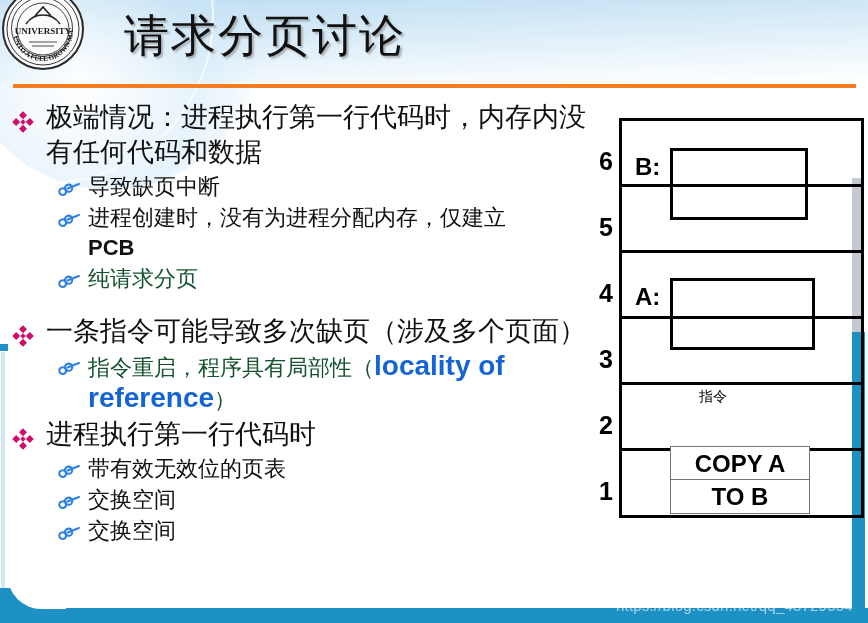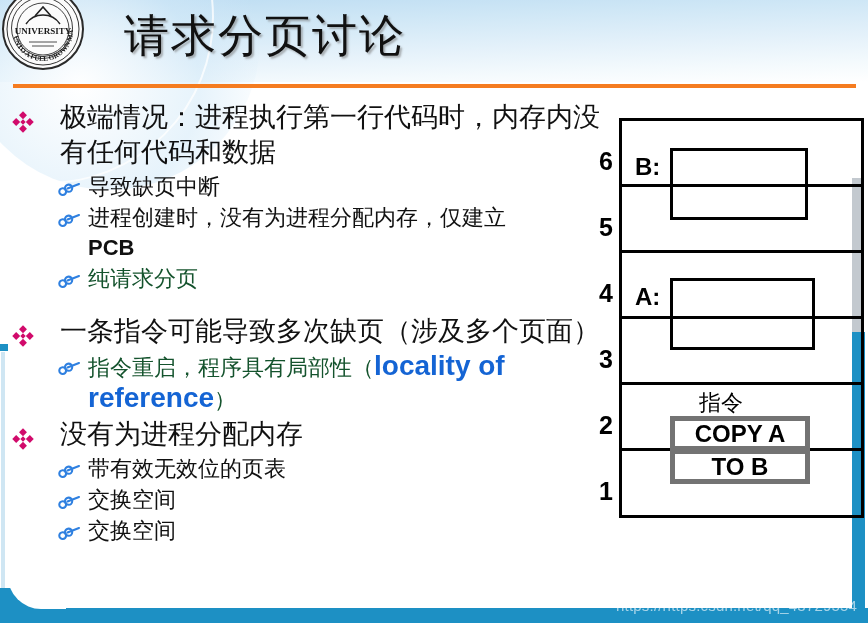--- a/index.html
+++ b/index.html
@@ -158,21 +158,21 @@
 
   
   .content {
     position: absolute;
     left: 0; top: 100px;
     width: 600px;
   }
 
   .bullet-l1 {
     position: relative;
-    padding-left: 60px;
+    padding-left: 46px;
     margin: 0 0 2px 0;
     font-size: 27px;
     line-height: 35px;
     color: #111111;
     font-family: "Liberation Serif", "DejaVu Serif", serif;
   }
   .bullet-l1 .marker {
     position: absolute;
     left: 12px; top: 7px;
     width: 22px; height: 22px;
@@ -251,37 +251,38 @@
   .proc-box {
     position: absolute;
     border: 3px solid #000000;
     box-sizing: border-box;
     background: transparent;
   }
 
   .instr-label {
     position: absolute;
     font-family: "Liberation Serif", "DejaVu Serif", serif;
-    font-size: 22px;
+    font-size: 14px;
     color: #000000;
     white-space: nowrap;
   }
 
   .instr-box {
     position: absolute;
-    border: 5px solid #737373;
+    border: 1px solid #737373;
     box-sizing: border-box;
     background: #ffffff;
     font-family: "Liberation Sans", "DejaVu Sans", sans-serif;
     font-weight: bold;
     font-size: 24px;
     color: #000000;
     display: flex;
     align-items: center;
     justify-content: center;
+    margin-top: 30px;
   }
 </style>
 </head>
 <body>
 
 <div class="slide-root">
 
   <div class="header-band">
     <div class="header-glow"></div>
     <div class="header-arc"></div>
@@ -411,21 +412,21 @@
         <svg width="22" height="22" viewBox="0 0 22 22">
           <g fill="#d10a6b">
             <rect x="8.2" y="1.4" width="5.6" height="5.6" transform="rotate(45 11 4.2)"></rect>
             <rect x="1.4" y="8.2" width="5.6" height="5.6" transform="rotate(45 4.2 11)"></rect>
             <rect x="15" y="8.2" width="5.6" height="5.6" transform="rotate(45 17.8 11)"></rect>
             <rect x="8.2" y="15" width="5.6" height="5.6" transform="rotate(45 11 17.8)"></rect>
             <rect x="9.1" y="9.1" width="3.8" height="3.8" transform="rotate(45 11 11)"></rect>
           </g>
         </svg>
       </span>
-      <span>没有为进程分配内存</span>
+      <span>进程执行第一行代码时</span>
     </div>
 
     <div class="bullet-l2">
       <span class="marker">
         <svg width="24" height="20" viewBox="0 0 24 20">
           <g fill="none" stroke="#2f80e0" stroke-width="2.1" stroke-linecap="round">
             <path d="M21 4 L9.5 8.5"></path>
             <path d="M10.5 4.6 a3.6 3.6 0 1 0 0.2 7.2 a3.2 3.2 0 1 0 -0.2 -7.2"></path>
             <path d="M4.6 8.2 a3.4 3.4 0 1 0 0.2 6.8 a3 3 0 1 0 -0.2 -6.8"></path>
           </g>
@@ -485,15 +486,15 @@
 
     <div class="proc-label" style="left:50px; top:165px;">A:</div>
     <div class="proc-box" style="left:85px; top:160px; width:145px; height:72px;"></div>
 
     <div class="instr-label" style="left:114px; top:270px;">指令</div>
     <div class="instr-box" style="left:85px; top:298px; width:140px; height:35px;">COPY A</div>
     <div class="instr-box" style="left:85px; top:331px; width:140px; height:35px;">TO B</div>
 
   </div>
 
-  <div class="watermark">https://https.csdn.net/qq_43729554</div>
+  <div class="watermark">https://blog.csdn.net/qq_43729554</div>
 
 </div>
 
 </body></html>

